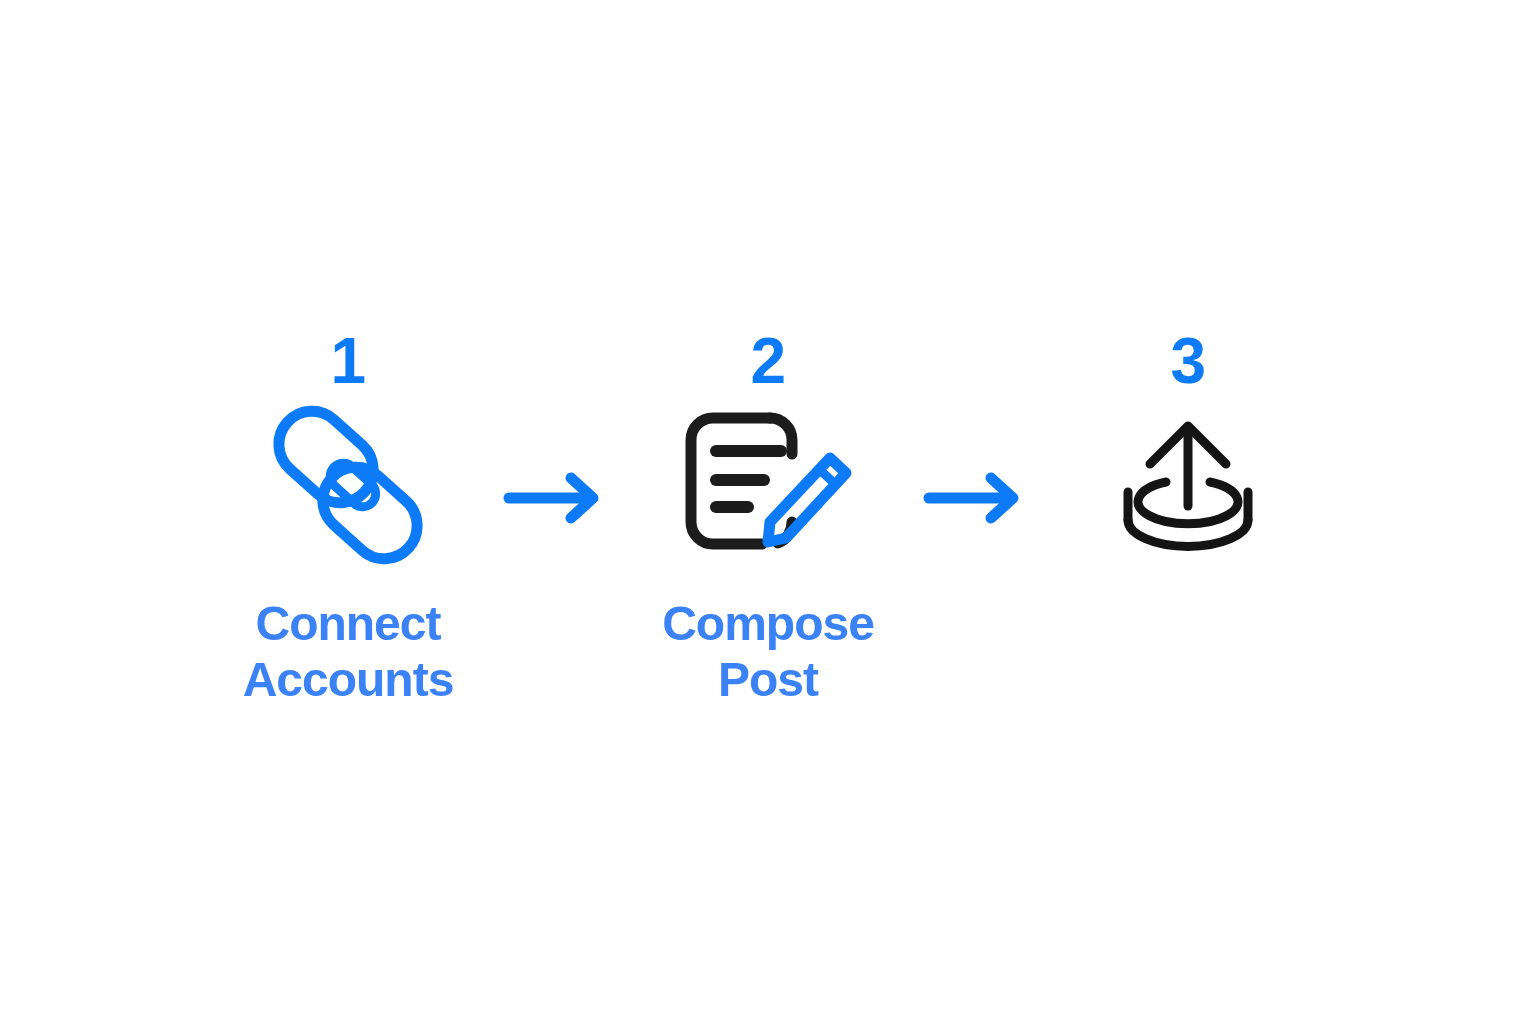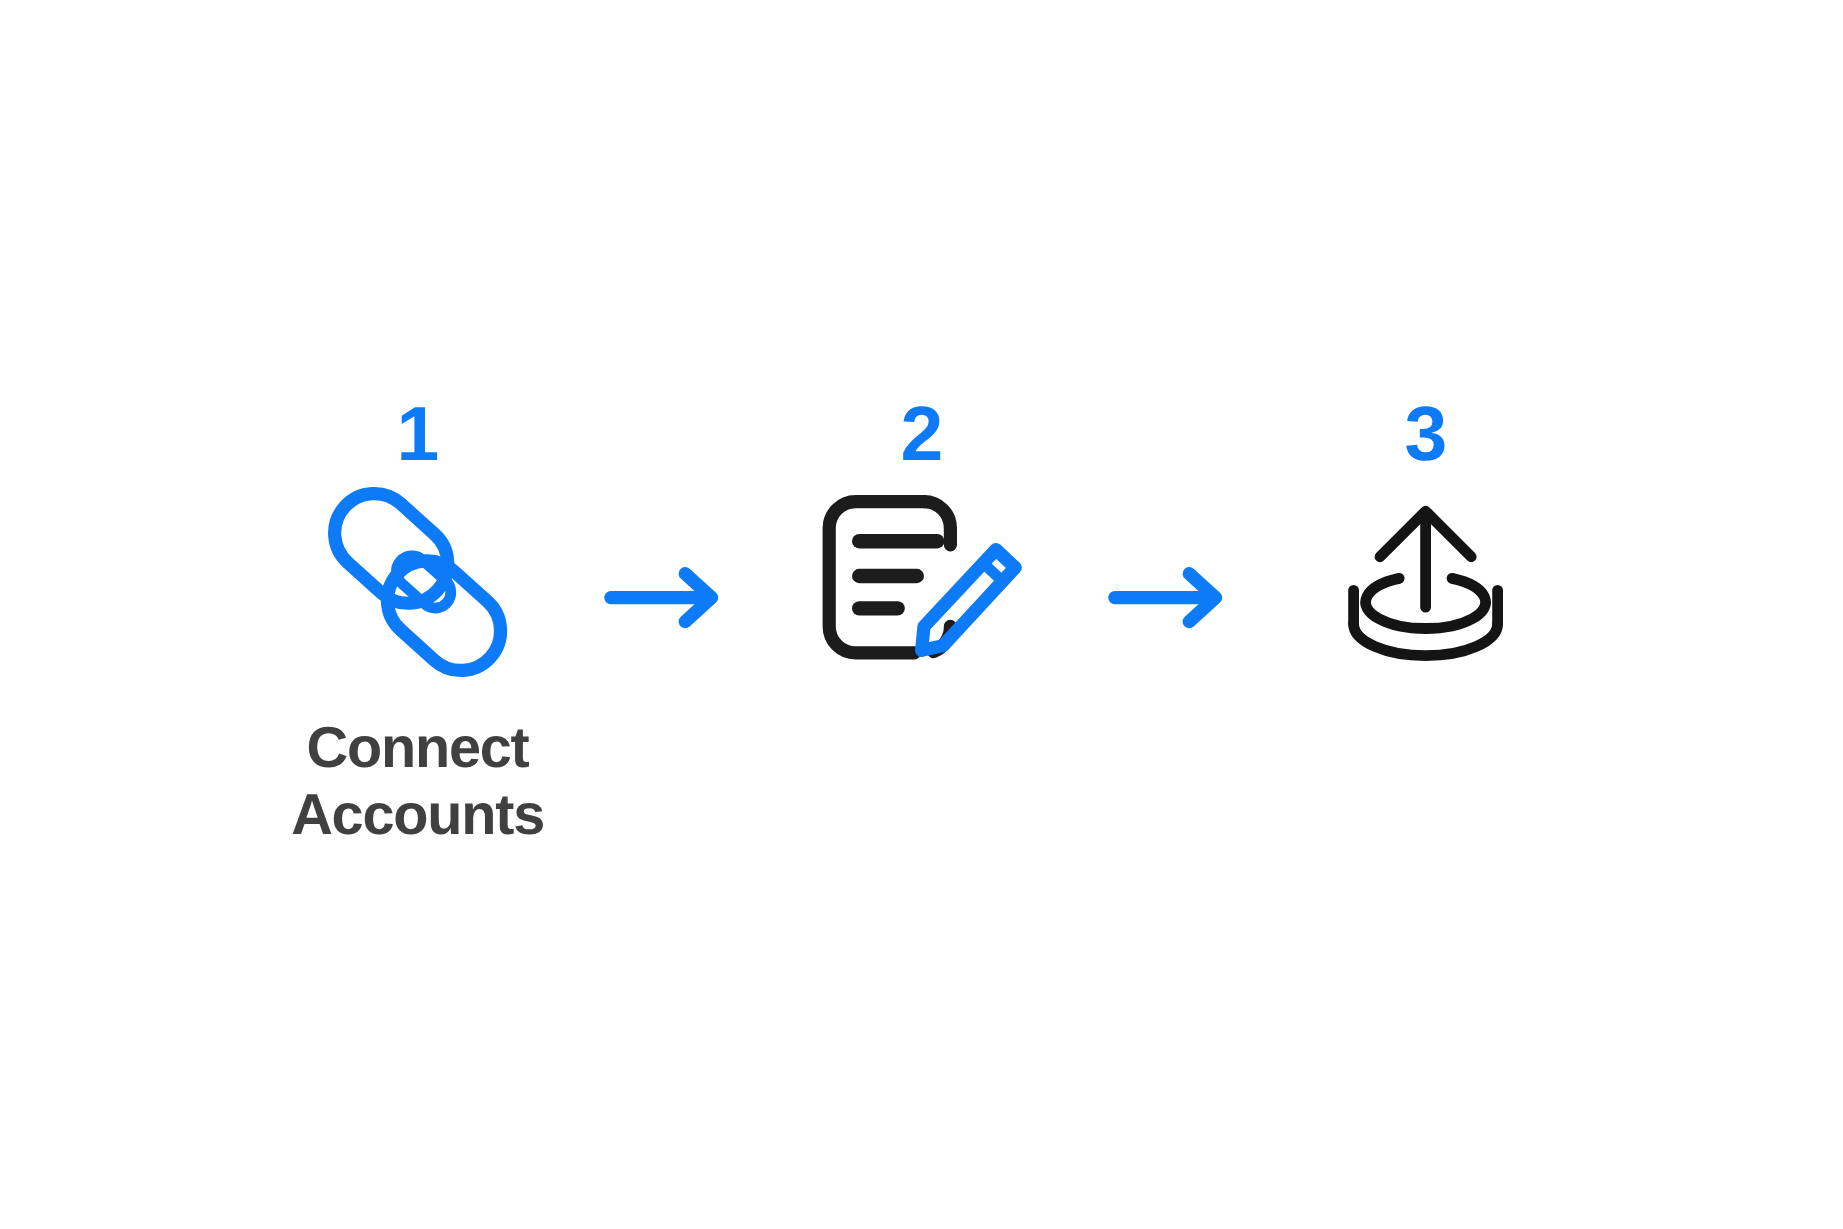--- a/index.html
+++ b/index.html
@@ -66,21 +66,21 @@
   }
   .step-icon svg { display: block; overflow: visible; }
 
   .step-label {
     margin-top: 36px;
     text-align: center;
     font-size: 48px;
     font-weight: 700;
     line-height: 1.17;
     letter-spacing: -1px;
-    color: #404040;
+    color: #3b82f6;
     white-space: pre-line;
   }
 
   
   .connector {
     width: 120px;
     display: flex;
     align-items: flex-start;
     justify-content: center;
     flex: 0 0 auto;
@@ -140,20 +140,22 @@
 
           <line x1="38" y1="41" x2="103" y2="41" stroke="#1c1c1c" stroke-width="12"></line>
           <line x1="38" y1="70" x2="86" y2="70" stroke="#1c1c1c" stroke-width="12"></line>
           <line x1="38" y1="97" x2="70" y2="97" stroke="#1c1c1c" stroke-width="12"></line>
 
           <path d="M90 132 L92 112 L152 48 L168 63 L108 128 Z" stroke="#0d7bf7"></path>
           <line x1="141" y1="59" x2="157" y2="74" stroke="#0d7bf7" stroke-width="9"></line>
         </svg>
       </div>
 
+      <div class="step-label">Compose
+Post</div>
     </div>
 
     <div class="connector">
       <div class="arrow-wrap">
         <svg width="110" height="56" viewBox="0 0 110 56" fill="none" stroke="#0d7bf7" stroke-width="11" stroke-linecap="round" stroke-linejoin="round">
           <line x1="6" y1="28" x2="88" y2="28"></line>
           <polyline points="68,8 90,28 68,48"></polyline>
         </svg>
       </div>
     </div>

